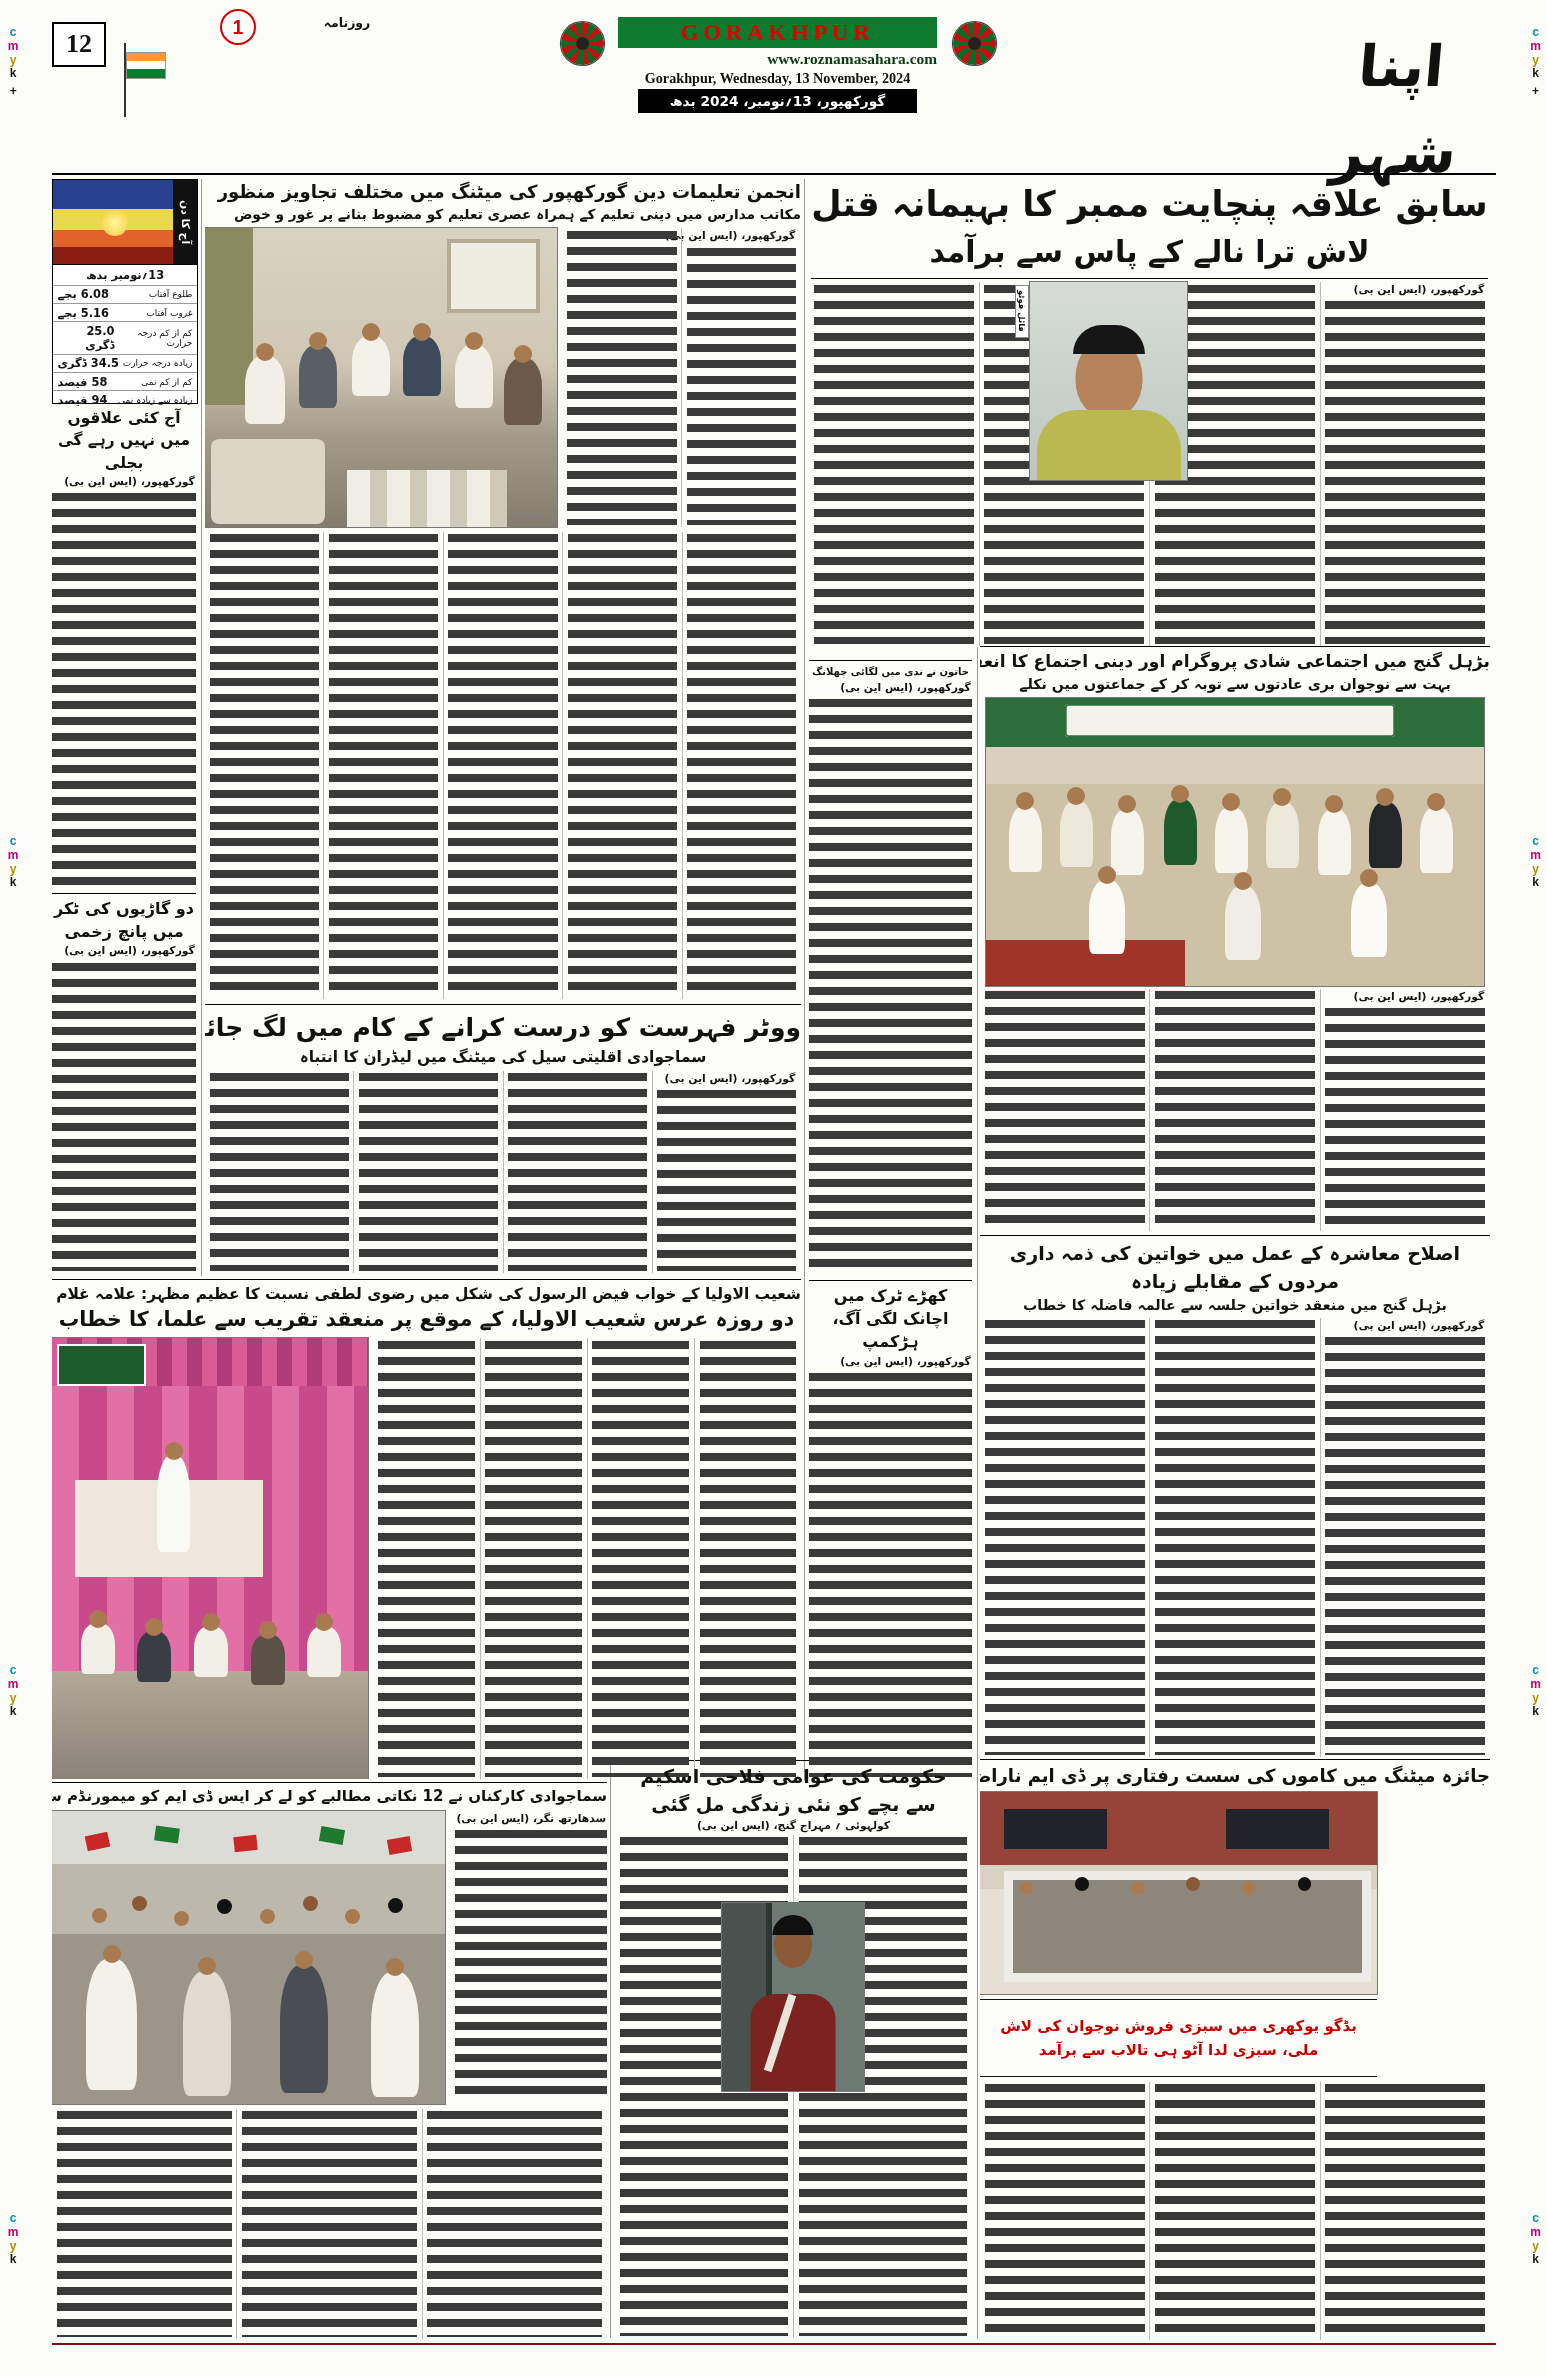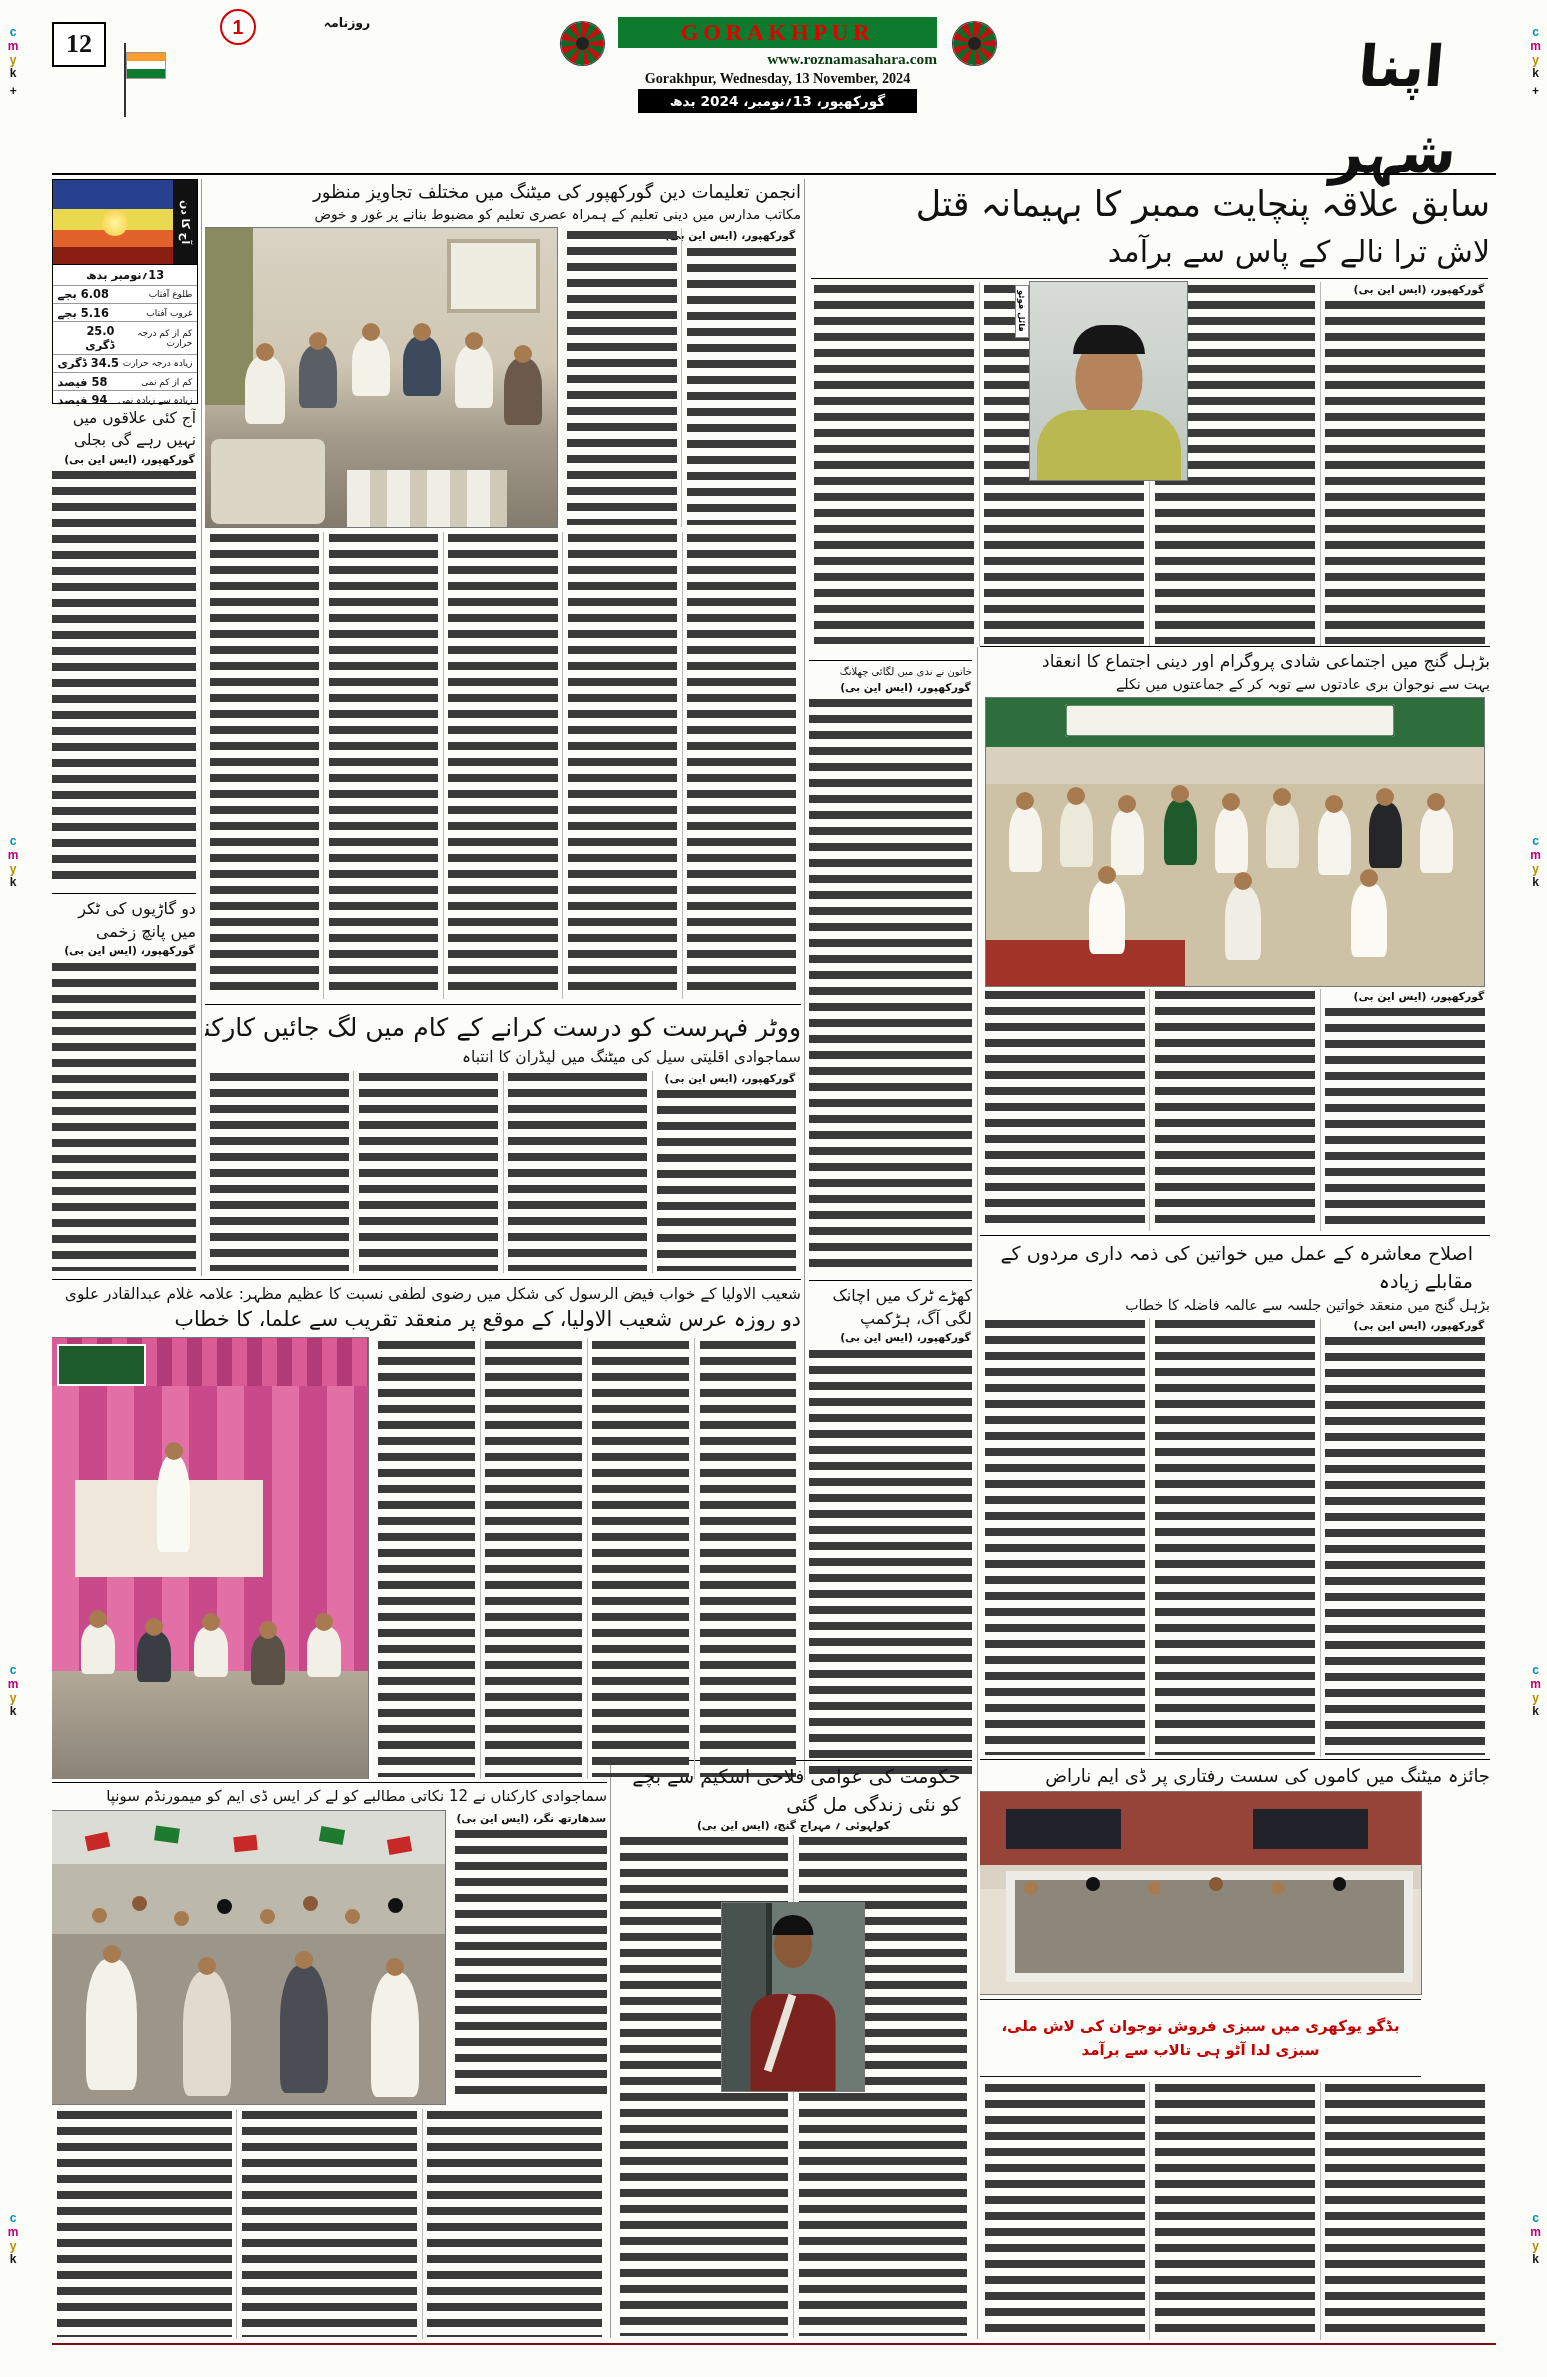--- a/index.html
+++ b/index.html
@@ -1,19 +1,19 @@
 <!DOCTYPE html>
 <html style="font-size:9px"><head>
 <meta charset="utf-8">
 <style>
   html,body{margin:0;padding:0;background:#e9e9e9}
   .page{position:relative;width:1548px;height:2377px;background:#fcfcf8;overflow:hidden;
         font-family:"Liberation Sans",sans-serif;color:#111}
   .ur{direction:rtl;font-family:"DejaVu Sans",sans-serif}
-  .hl{font-weight:normal;text-align:right;line-height:1.45}
+  .hl{font-weight:bold;text-align:center;line-height:1.45}
   .nw{white-space:nowrap}
   .art{position:absolute;display:flex;flex-direction:column;overflow:hidden}
   .byl{font-size:10.8px;font-weight:bold;white-space:nowrap;padding:1.1px 1.1px 2.8px}
   .row{display:flex;gap:5.7px}
   .cols{display:flex;direction:rtl;flex:1;min-height:0}
   .col{flex:1;display:flex;flex-direction:column;padding:0 4.6px;min-width:0}
   .col:not(:first-child){border-right:0.6px solid #b9b9b9}
   .greek{flex:1;min-height:13.7px;background:repeating-linear-gradient(#3a3a3a 0 8.5px,transparent 8.5px 16px);margin:2.3px 0}
   .hr{position:absolute;border-top:1.7px solid #000}
   .vr{position:absolute;border-right:0.9px solid #9a9a9a}
@@ -456,21 +456,21 @@
         <div class="sh" style="left:50%;top:12.5px;transform:translateX(-50%);width:41px;height:19.4px;background:#101010;border-radius:23px 23px 0 0"></div>
         <div class="sh" style="left:50%;bottom:0;transform:translateX(-50%);width:85px;height:97px;background:#7c221f;border-radius:25px 25px 0 0"></div>
         <div class="sh" style="left:38%;top:90px;width:8px;height:80px;background:#e8e4da;transform:rotate(18deg)"></div>
       </div>
     </div>
   </div>
 
   <div class="art" style="left:980px;top:1763px;width:510px;height:577px">
     <div class="ur hl nw" style="font-size:18px">جائزہ میٹنگ میں کاموں کی سست رفتاری پر ڈی ایم ناراض</div>
     <div class="row" style="height:285px;margin-top:3.4px">
-      <div style="width:441px;display:flex;flex-direction:column;gap:4.6px">
+      <div style="width:397px;display:flex;flex-direction:column;gap:4.6px">
         <div class="photo" style="height:202px;background:linear-gradient(180deg,#96433a 0 36%,#d9d2c4 36% 48%,#e6e0d4 48% 100%)">
           <div class="sh" style="left:6%;top:8%;width:26%;height:20%;background:#20242a"></div>
           <div class="sh" style="left:62%;top:8%;width:26%;height:20%;background:#20242a"></div>
           <div class="sh" style="left:6%;bottom:6%;width:88%;height:46%;border:9px solid #eeece6;background:#8d867a"></div>
           <div class="dot" style="left:10%;top:44%;width:13.7px;height:13.7px;background:#a87a50"></div>
           <div class="dot" style="left:24%;top:42%;width:13.7px;height:13.7px;background:#111"></div>
           <div class="dot" style="left:38%;top:44%;width:13.7px;height:13.7px;background:#a87a50"></div>
           <div class="dot" style="left:52%;top:42%;width:13.7px;height:13.7px;background:#8a5a38"></div>
           <div class="dot" style="left:66%;top:44%;width:13.7px;height:13.7px;background:#a87a50"></div>
           <div class="dot" style="left:80%;top:42%;width:13.7px;height:13.7px;background:#111"></div>

